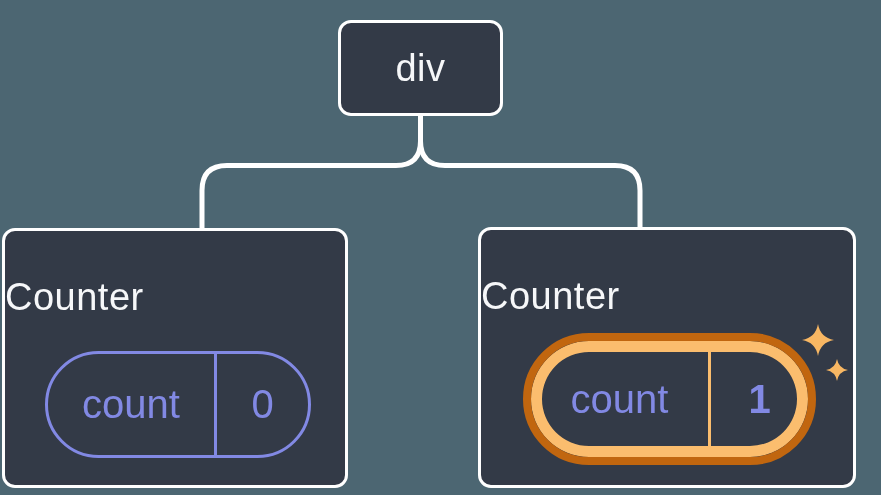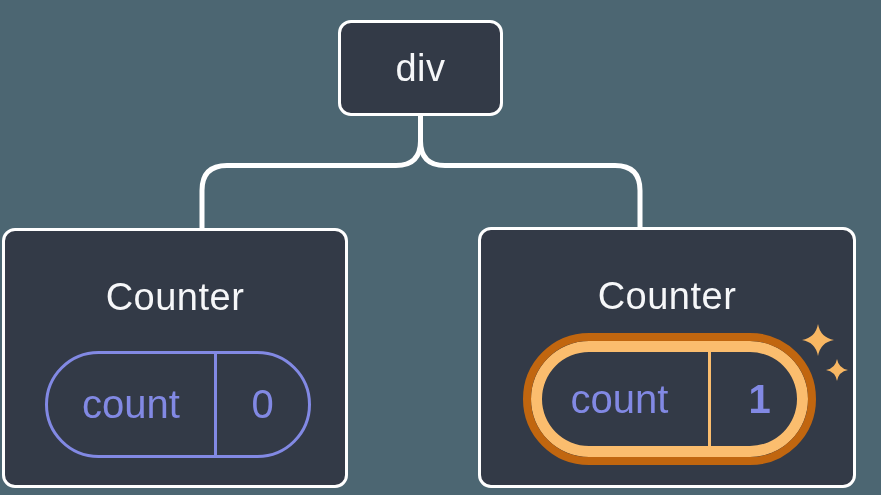--- a/index.html
+++ b/index.html
@@ -33,21 +33,21 @@
     z-index:2;
   }
   .node-root{left:338px;top:4px;width:165px;height:96px;display:flex;align-items:center;justify-content:center;margin-top:16px;}
   .node-label{color:var(--title_text);font-size:38px;font-weight:500;letter-spacing:.5px;}
 
   .card-left{left:2px;top:228px;width:346px;height:260px;}
   .card-right{left:478px;top:227px;width:378px;height:261px;}
 
   .card-title{
     position:absolute;left:0;top:42px;width:100%;height:48px;
-    text-align:center;line-height:48px;
+    text-align:left;line-height:48px;
     color:var(--title_text);font-size:38px;font-weight:500;letter-spacing:.5px;
   }
 
   
   .pill{
     position:absolute;left:40px;top:120px;width:266px;height:107px;
     border:3px solid var(--state_purple);
     border-radius:999px;
     display:flex;align-items:stretch;
     color:var(--state_purple);

